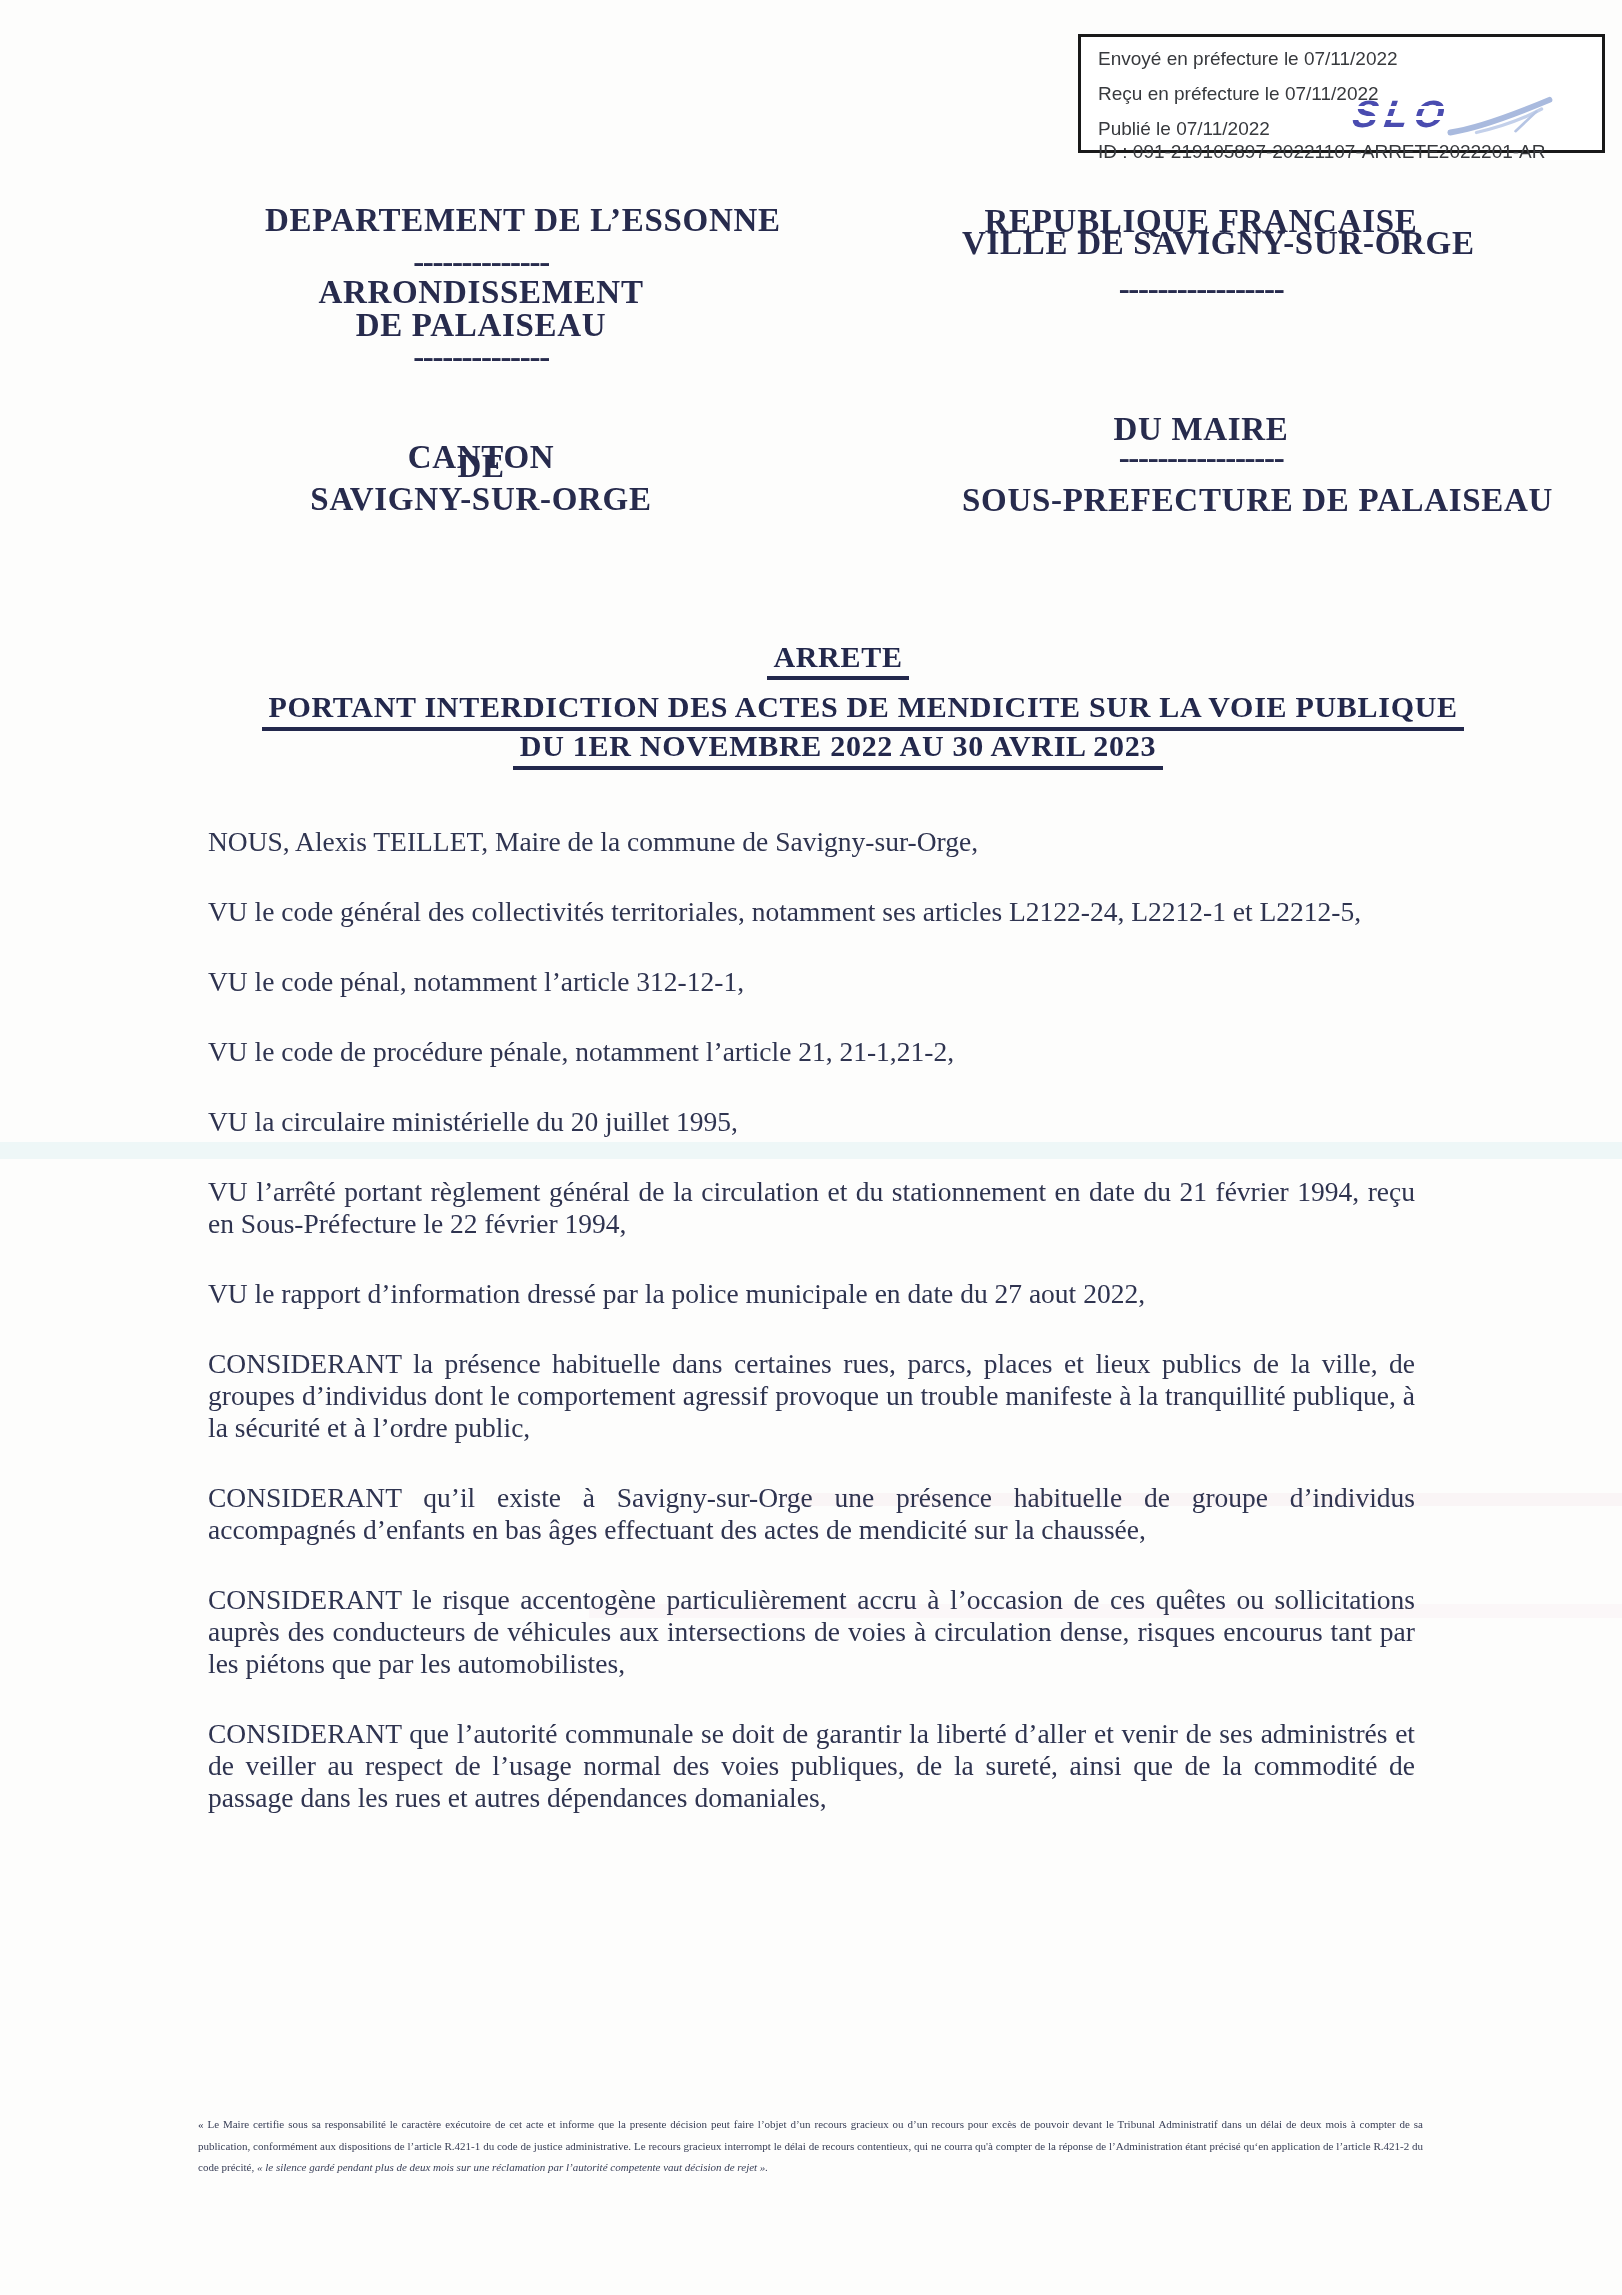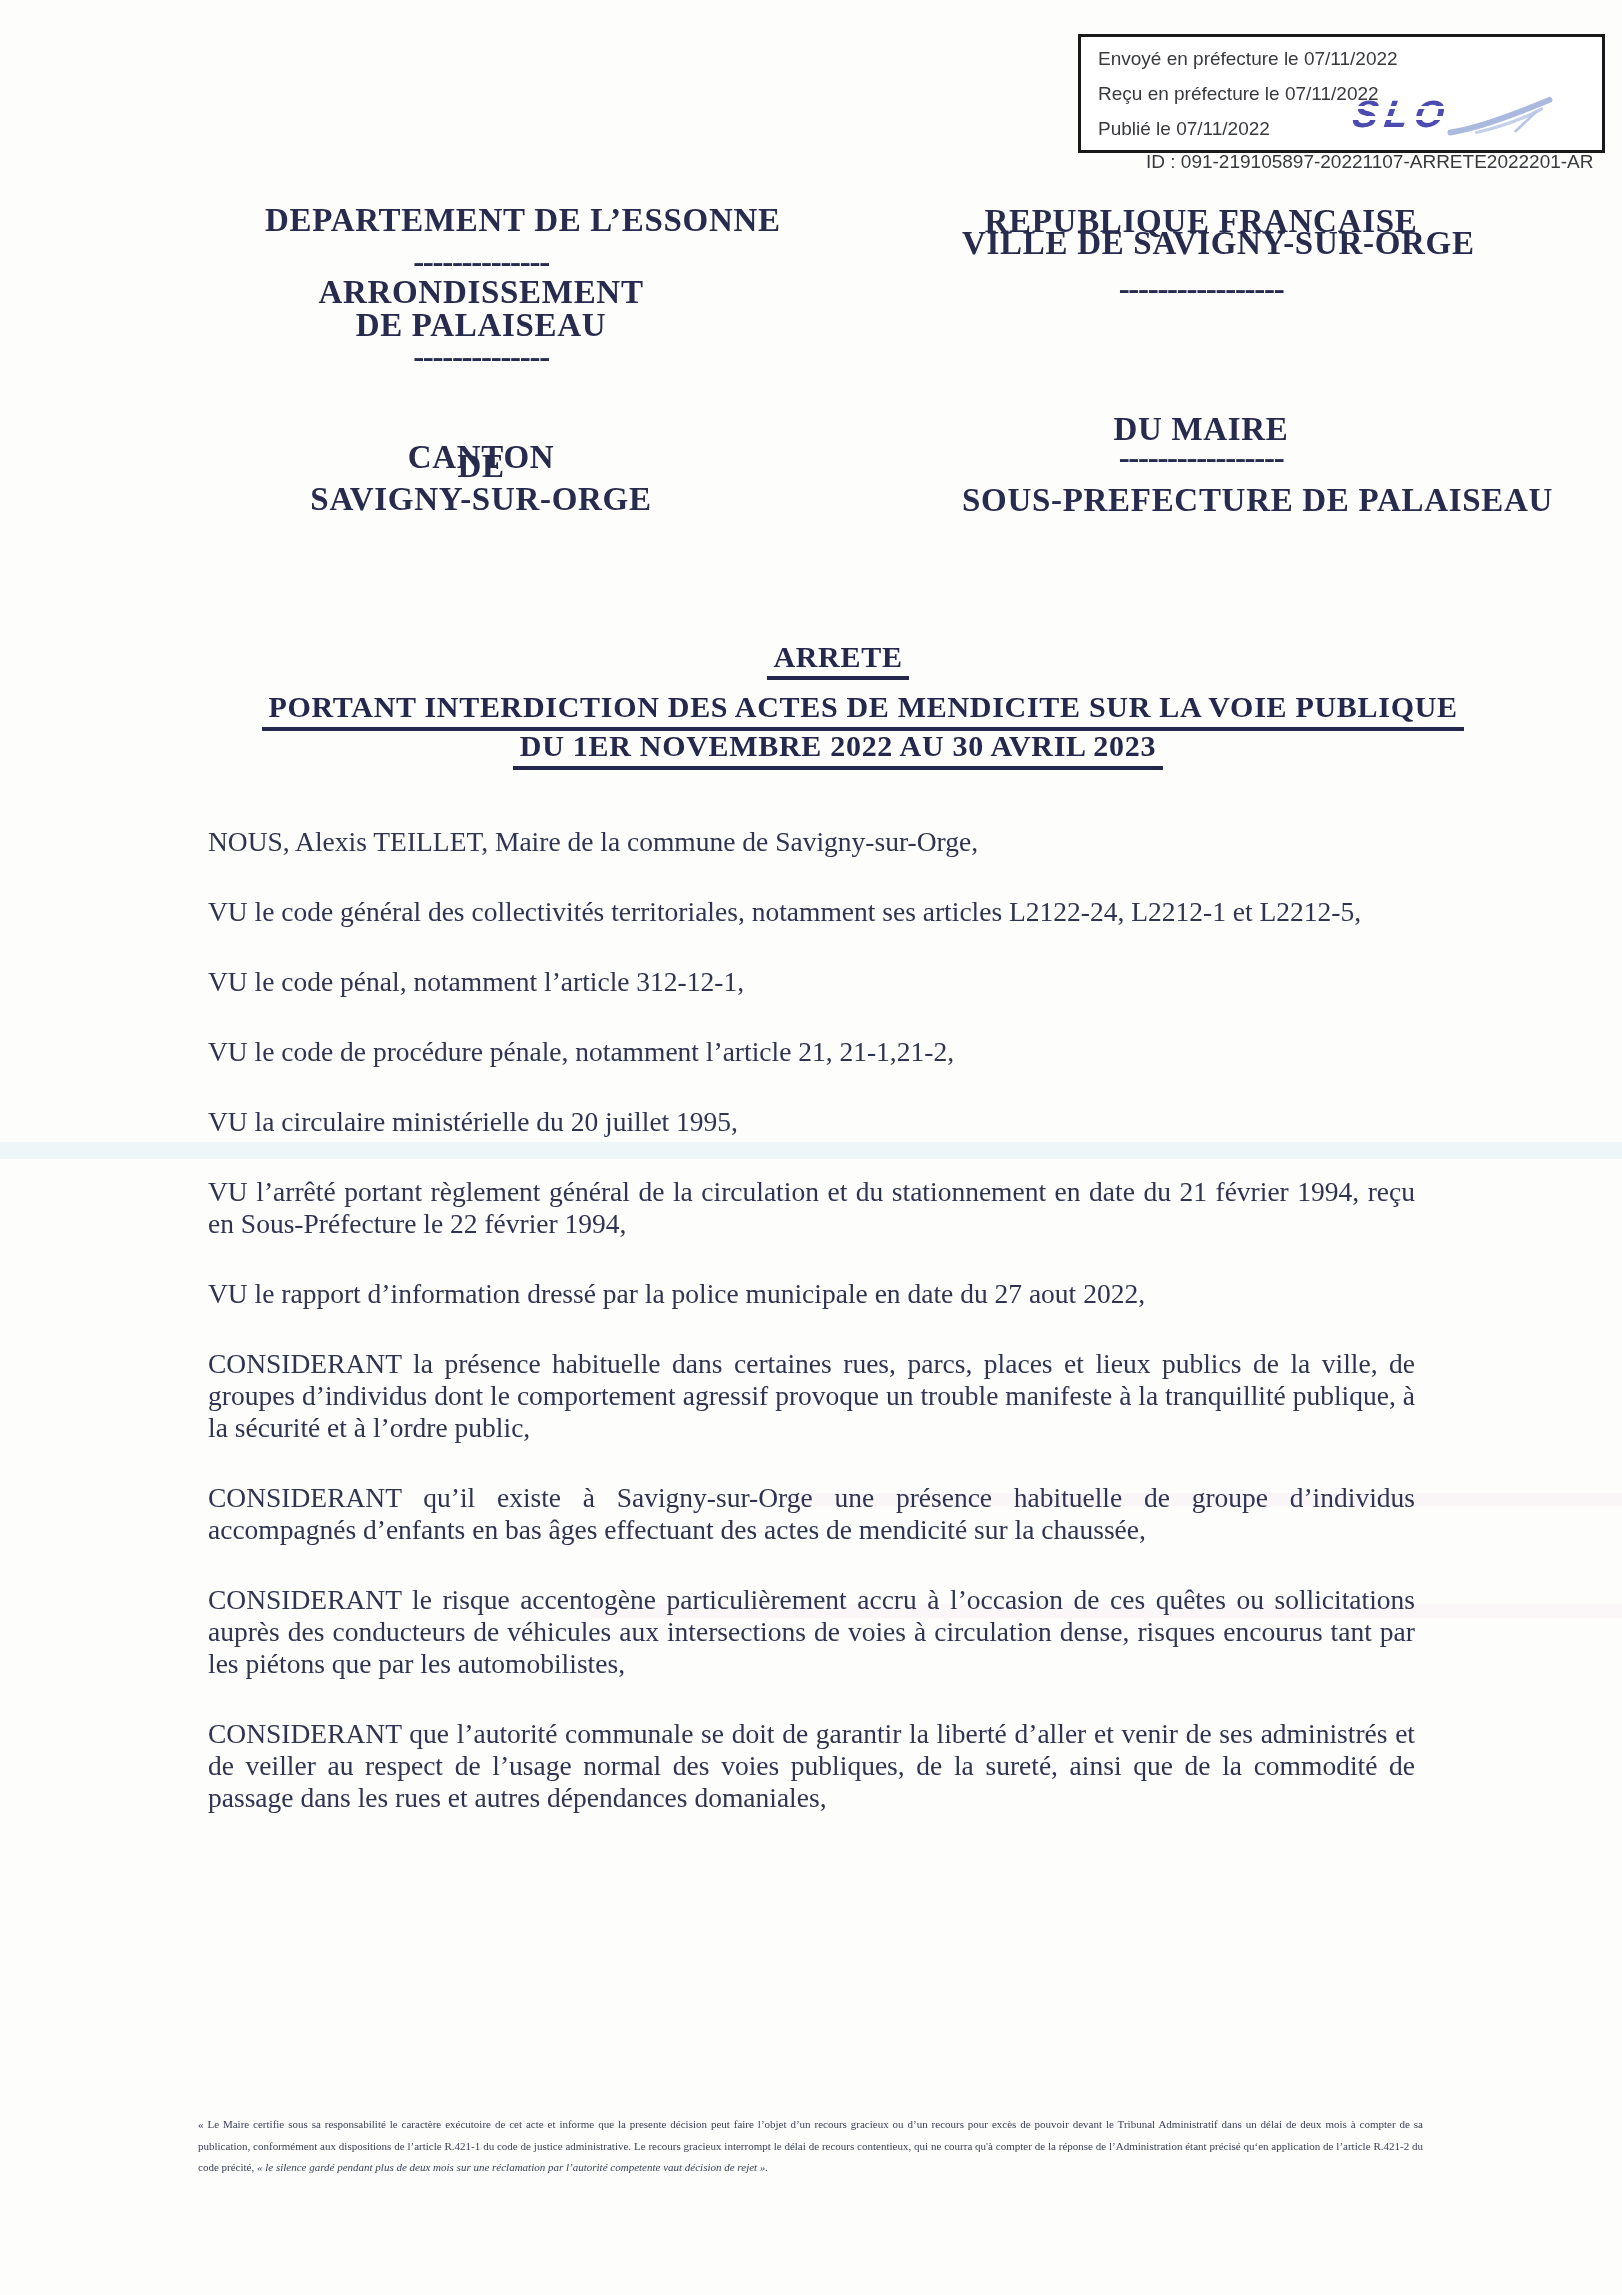--- a/index.html
+++ b/index.html
@@ -24,21 +24,21 @@
     border:3.9px solid #191919; background:#ffffff; box-sizing:border-box;
   }
   .stamp-line {
     position:absolute; left:17px; white-space:nowrap;
     font-family:"Liberation Sans","DejaVu Sans",sans-serif;
     font-size:19px; color:#37393d; line-height:1;
   }
   .stamp-line.l1 { top:11.8px; }
   .stamp-line.l2 { top:47px; }
   .stamp-line.l3 { top:82px; }
-  .stamp-line.l4 { top:115px;margin-left:48px; }
+  .stamp-line.l4 { top:105px; }
   .stamp-logo {
     position:absolute; left:272px; top:58px; width:196px; height:47px;
   }
   .stamp-logo .letters {
     position:absolute; left:0; top:0;
     font-family:"Liberation Sans","DejaVu Sans",sans-serif;
     font-style:italic; font-weight:900; font-size:38px; line-height:1;
     letter-spacing:6.5px; color:#4a4cb0; transform:skewX(-8deg);
   }
   .stamp-logo .stripe { position:absolute; left:-2.6px; width:124px; height:3.9px; background:#ffffff; }

